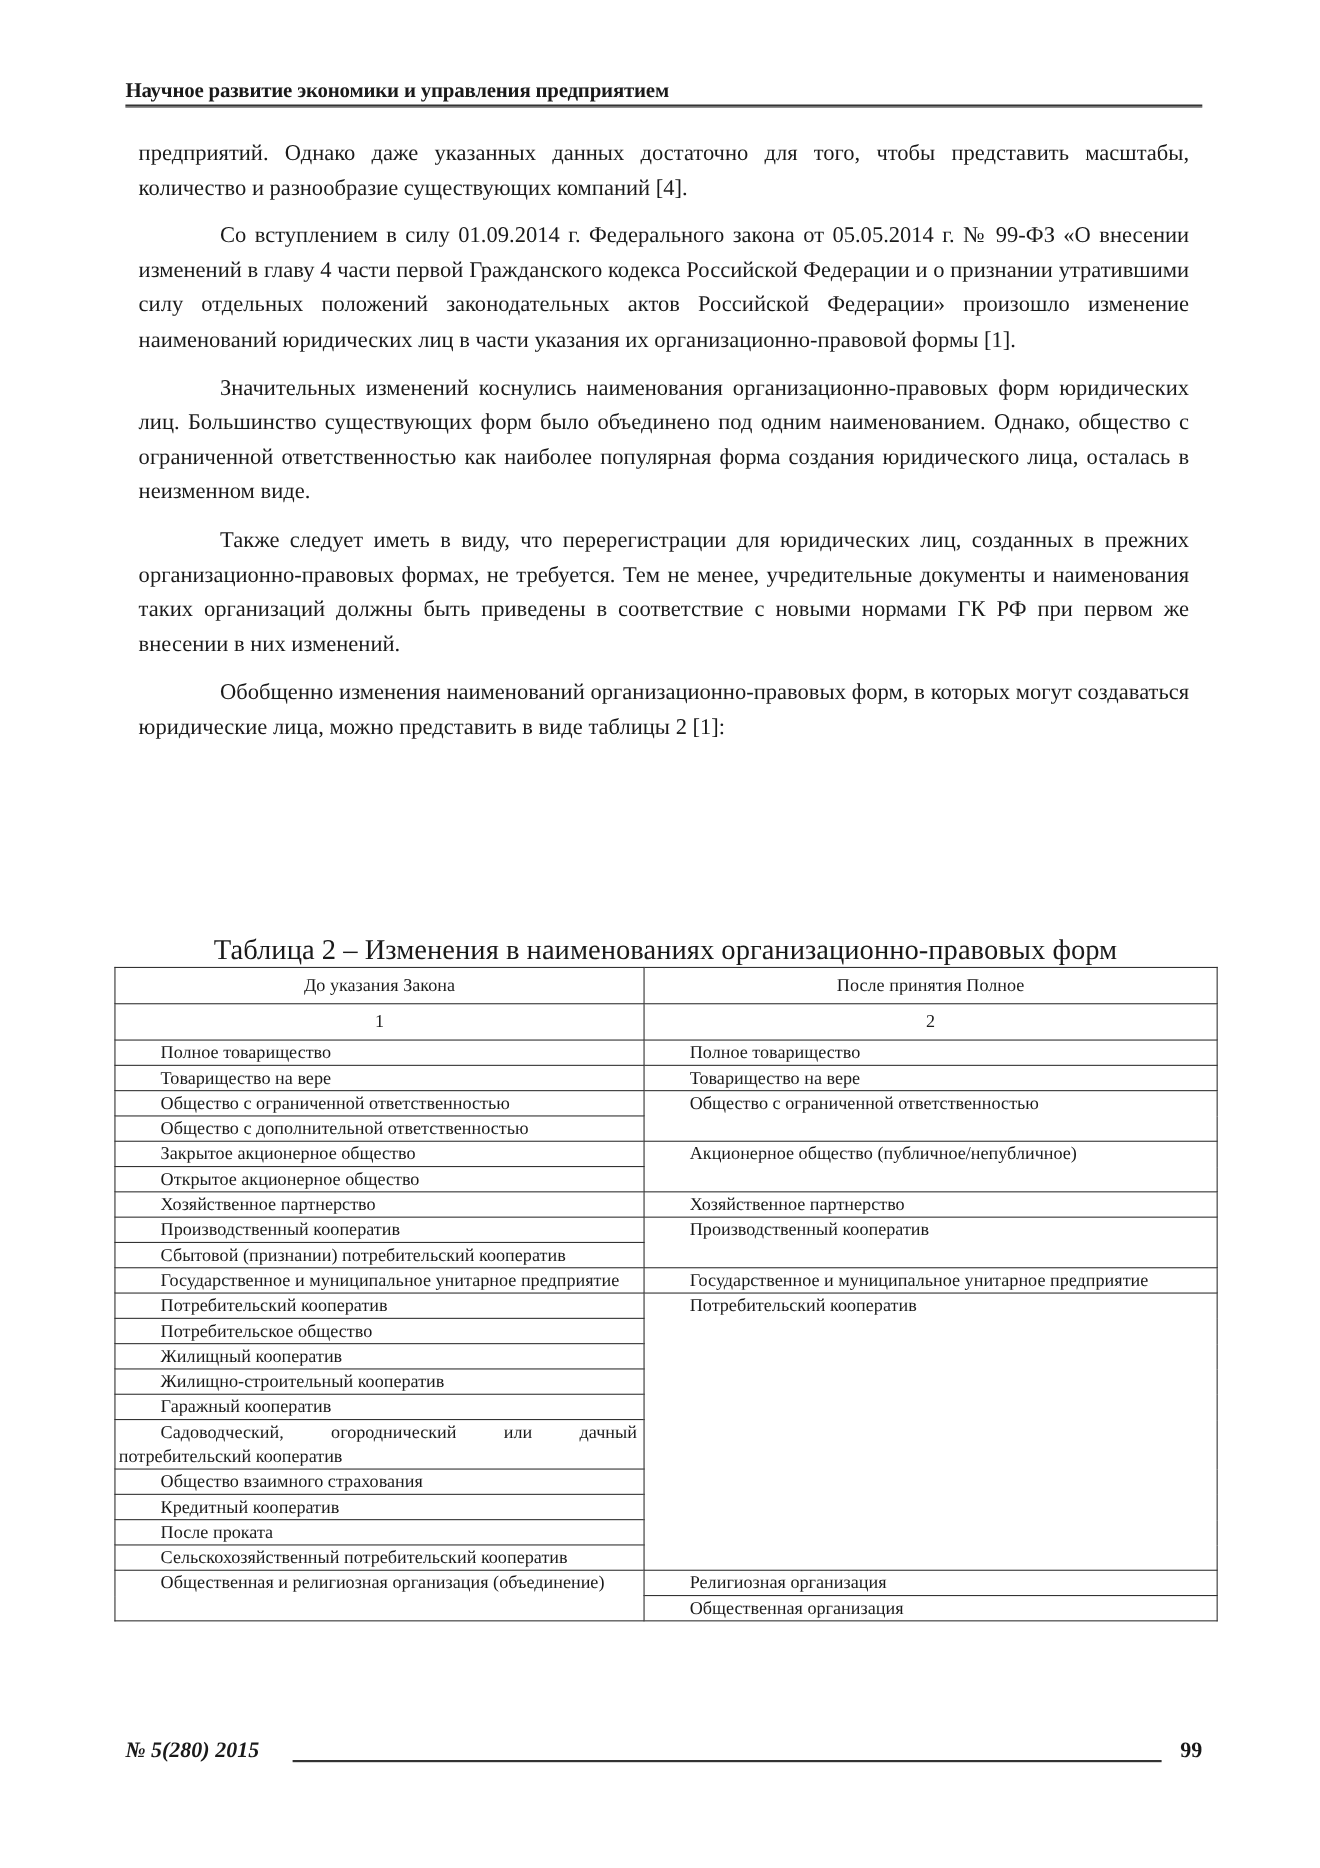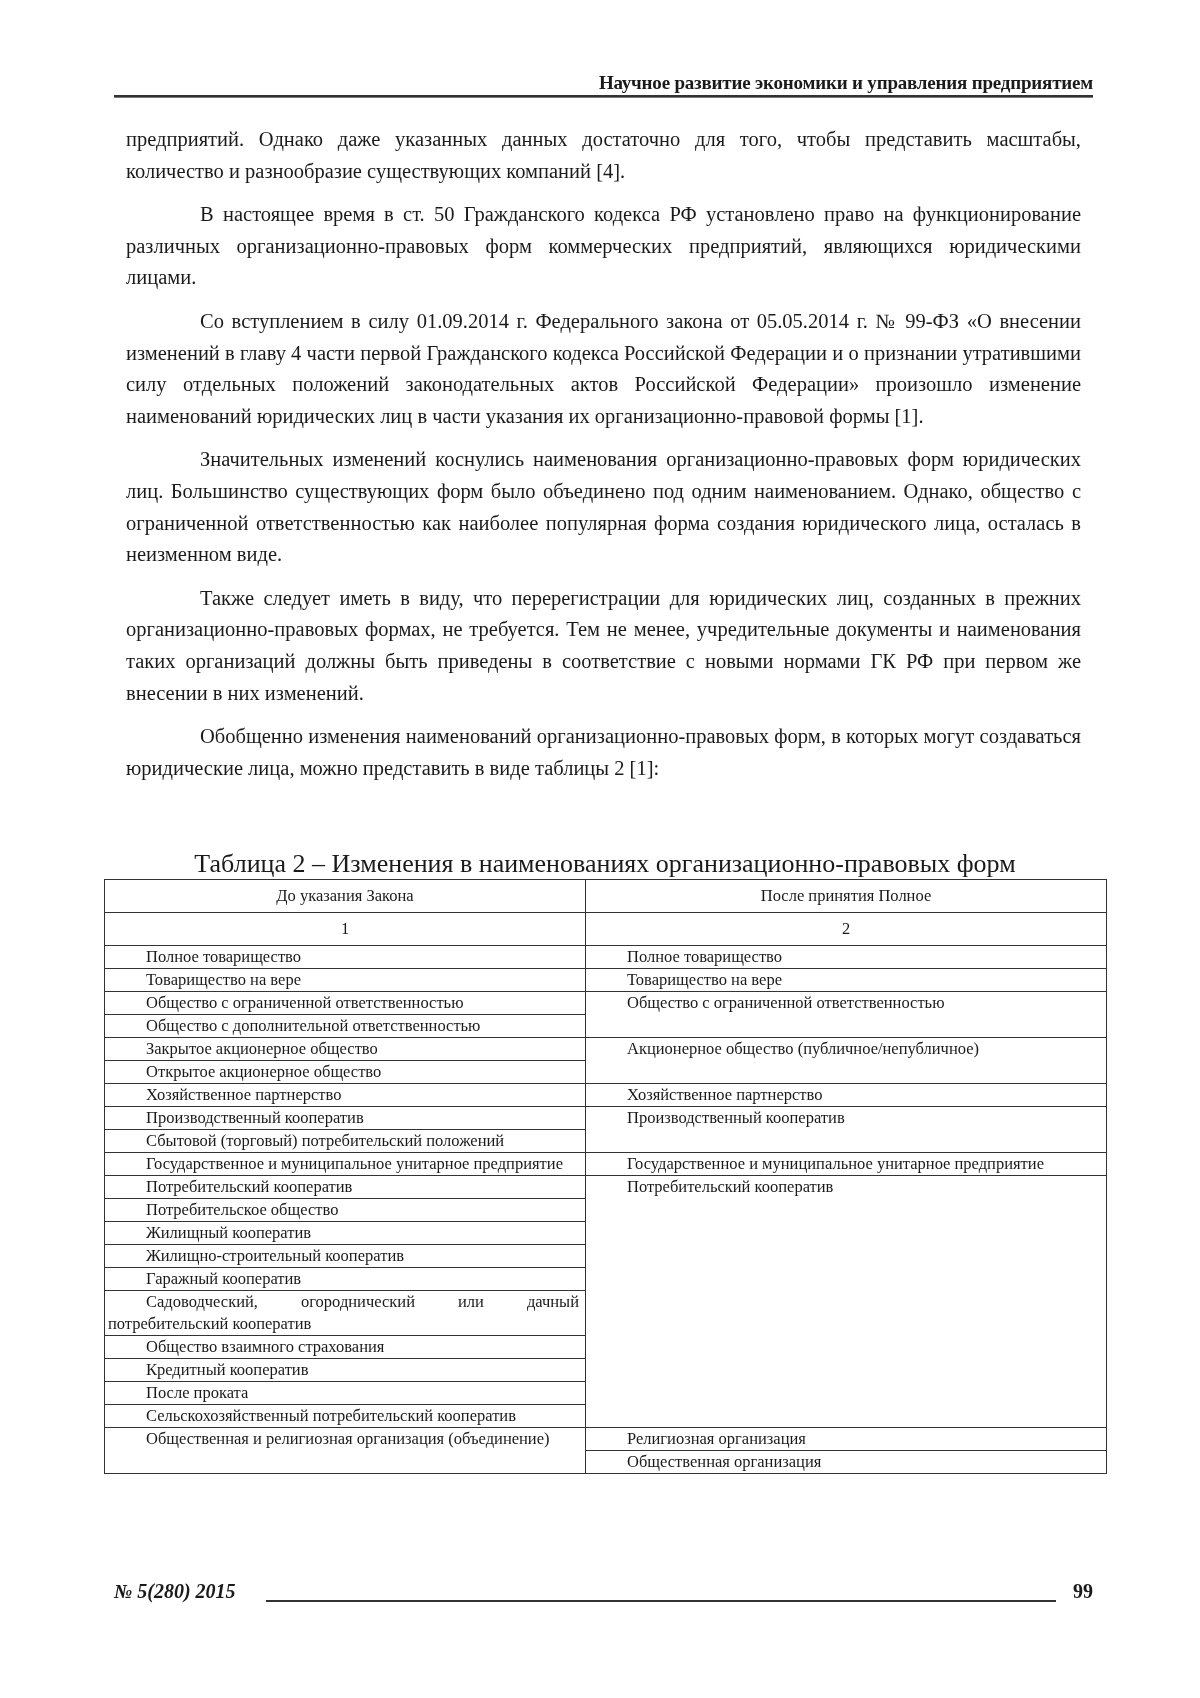--- a/index.html
+++ b/index.html
@@ -1,17 +1,17 @@
 <!DOCTYPE html>
 <html><head>
 <meta charset="utf-8">
 <style>
   html, body { margin: 0; padding: 0; background: #ffffff; }
   body { width: 1200px; height: 1698px; position: relative; overflow: hidden; color: #1a1a1a; font-family: "Liberation Serif", "DejaVu Serif", serif; }
-  .running-head { position: absolute; left: 114px; top: 72px; width: 979px; text-align: right; font-weight: bold; font-size: 19px; letter-spacing: -0.2px; }
+  .running-head { position: absolute; left: 114px; top: 72px; width: 979px; font-weight: bold; font-size: 19px; letter-spacing: -0.2px; }
   .head-rule { position: absolute; left: 114px; top: 95px; width: 979px; height: 0; border-top: 2px solid #333; border-bottom: 1px solid #777; }
   .body-text { position: absolute; left: 114px; top: 112px; width: 979px; font-size: 20.5px; line-height: 31.6px; text-align: justify; }
   .body-text p { margin: 12px; text-indent: 74px; }
   .body-text p.cont { text-indent: 0; }
   .caption { position: absolute; left: 104px; top: 852px; width: 1002px; text-align: center; font-size: 26px; line-height: 24px; }
   table.forms { position: absolute; left: 104px; top: 879px; width: 1002px; border-collapse: collapse; font-size: 16.5px; line-height: 22px; table-layout: fixed; }
   table.forms td { border: 1.5px solid #333; padding: 0 6px 0 3px; vertical-align: top; text-align: justify; }
   table.forms td.c { text-align: center; padding: 5px 3px 5px 3px; }
   table.forms td .ind { display: inline-block; width: 38px; }
   table.forms col.a { width: 481px; }
@@ -22,21 +22,20 @@
   .footer .page-num { position: absolute; right: 0; top: 0; font-style: normal; }
 </style>
 </head>
 <body>
 
 <div class="running-head">Научное развитие экономики и управления предприятием</div>
 <div class="head-rule"></div>
 
 <div class="body-text">
   <p class="cont">предприятий. Однако даже указанных данных достаточно для того, чтобы представить масштабы, количество и разнообразие существующих компаний [4].</p>
-  <p>В настоящее время в ст. 50 Гражданского кодекса РФ установлено право на функционирование различных организационно-правовых форм коммерческих предприятий, являющихся юридическими лицами.</p>
   <p>Со вступлением в силу 01.09.2014 г. Федерального закона от 05.05.2014 г. № 99-ФЗ «О внесении изменений в главу 4 части первой Гражданского кодекса Российской Федерации и о признании утратившими силу отдельных положений законодательных актов Российской Федерации» произошло изменение наименований юридических лиц в части указания их организационно-правовой формы [1].</p>
   <p>Значительных изменений коснулись наименования организационно-правовых форм юридических лиц. Большинство существующих форм было объединено под одним наименованием. Однако, общество с ограниченной ответственностью как наиболее популярная форма создания юридического лица, осталась в неизменном виде.</p>
   <p>Также следует иметь в виду, что перерегистрации для юридических лиц, созданных в прежних организационно-правовых формах, не требуется. Тем не менее, учредительные документы и наименования таких организаций должны быть приведены в соответствие с новыми нормами ГК РФ при первом же внесении в них изменений.</p>
   <p>Обобщенно изменения наименований организационно-правовых форм, в которых могут создаваться юридические лица, можно представить в виде таблицы 2 [1]:</p>
 </div>
 
 <div class="caption">Таблица 2 – Изменения в наименованиях организационно-правовых форм</div>
 
 <table class="forms">
   <colgroup>
@@ -76,21 +75,21 @@
   </tr>
   <tr>
     <td><span class="ind"></span><span>Хозяйственное партнерство</span></td>
     <td><span class="ind"></span><span>Хозяйственное партнерство</span></td>
   </tr>
   <tr>
     <td><span class="ind"></span><span>Производственный кооператив</span></td>
     <td rowspan="2"><span class="ind"></span><span>Производственный кооператив</span></td>
   </tr>
   <tr>
-    <td><span class="ind"></span><span>Сбытовой (торговый) потребительский положений</span></td>
+    <td><span class="ind"></span><span>Сбытовой (признании) потребительский кооператив</span></td>
   </tr>
   <tr>
     <td><span class="ind"></span><span>Государственное и муниципальное унитарное предприятие</span></td>
     <td><span class="ind"></span><span>Государственное и муниципальное унитарное предприятие</span></td>
   </tr>
   <tr>
     <td><span class="ind"></span><span>Потребительский кооператив</span></td>
     <td rowspan="10"><span class="ind"></span><span>Потребительский кооператив</span></td>
   </tr>
   <tr>

